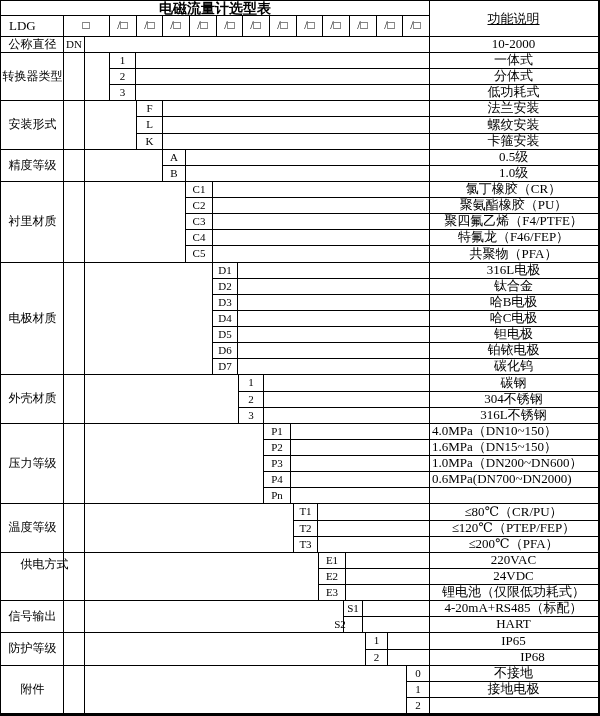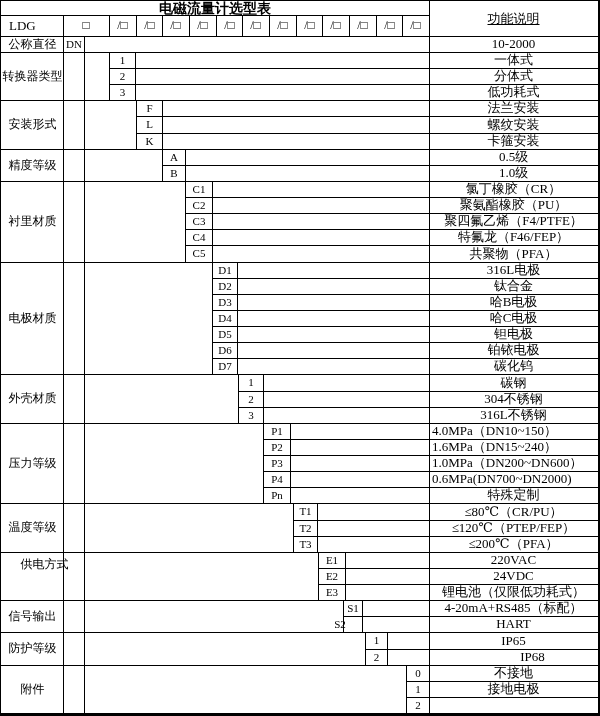--- a/index.html
+++ b/index.html
@@ -149,30 +149,29 @@
     <div class="t code" style="left: 238px; top: 406px; width: 24px; height: 16px; line-height: 16px; text-align: center; padding-left: 0px;">3</div>
     <div class="t desc" style="left: 431px; top: 406px; width: 163px; height: 16px; line-height: 16px; text-align: center;">316L不锈钢</div>
     <div class="ln" style="left: 0px; top: 422px; width: 597px; height: 1px;"></div>
     <div class="t cat" style="left: 1px; top: 422px; width: 61px; height: 80px; line-height: 80px;">压力等级</div>
     <div class="ln" style="left: 262px; top: 422px; width: 1px; height: 80px;"></div>
     <div class="ln" style="left: 289px; top: 422px; width: 1px; height: 80px;"></div>
     <div class="t code" style="left: 263px; top: 422px; width: 26px; height: 16px; line-height: 16px; text-align: center; padding-left: 0px;">P1</div>
     <div class="t desc" style="left: 431px; top: 422px; width: 163px; height: 16px; line-height: 16px; text-align: left;">4.0MPa（DN10~150）</div>
     <div class="ln" style="left: 262px; top: 438px; width: 335px; height: 1px;"></div>
     <div class="t code" style="left: 263px; top: 438px; width: 26px; height: 16px; line-height: 16px; text-align: center; padding-left: 0px;">P2</div>
-    <div class="t desc" style="left: 431px; top: 438px; width: 163px; height: 16px; line-height: 16px; text-align: left;">1.6MPa（DN15~240）</div>
+    <div class="t desc" style="left: 431px; top: 438px; width: 163px; height: 16px; line-height: 16px; text-align: left;">1.6MPa（DN15~150）</div>
     <div class="ln" style="left: 262px; top: 454px; width: 335px; height: 1px;"></div>
     <div class="t code" style="left: 263px; top: 454px; width: 26px; height: 16px; line-height: 16px; text-align: center; padding-left: 0px;">P3</div>
     <div class="t desc" style="left: 431px; top: 454px; width: 163px; height: 16px; line-height: 16px; text-align: left;">1.0MPa（DN200~DN600）</div>
     <div class="ln" style="left: 262px; top: 470px; width: 335px; height: 1px;"></div>
     <div class="t code" style="left: 263px; top: 470px; width: 26px; height: 16px; line-height: 16px; text-align: center; padding-left: 0px;">P4</div>
     <div class="t desc" style="left: 431px; top: 470px; width: 163px; height: 16px; line-height: 16px; text-align: left;">0.6MPa(DN700~DN2000)</div>
     <div class="ln" style="left: 262px; top: 486px; width: 335px; height: 1px;"></div>
     <div class="t code" style="left: 263px; top: 486px; width: 26px; height: 16px; line-height: 16px; text-align: center; padding-left: 0px;">Pn</div>
-    <div class="t desc" style="left: 431px; top: 486px; width: 163px; height: 16px; line-height: 16px; text-align: center;">特殊定制</div>
     <div class="ln" style="left: 0px; top: 502px; width: 597px; height: 1px;"></div>
     <div class="t cat" style="left: 1px; top: 502px; width: 61px; height: 49px; line-height: 49px;">温度等级</div>
     <div class="ln" style="left: 292px; top: 502px; width: 1px; height: 49px;"></div>
     <div class="ln" style="left: 316px; top: 502px; width: 1px; height: 49px;"></div>
     <div class="t code" style="left: 293px; top: 502px; width: 23px; height: 17px; line-height: 17px; text-align: center; padding-left: 0px;">T1</div>
     <div class="t desc" style="left: 431px; top: 502px; width: 163px; height: 17px; line-height: 17px; text-align: center;">≤80℃（CR/PU）</div>
     <div class="ln" style="left: 292px; top: 519px; width: 305px; height: 1px;"></div>
     <div class="t code" style="left: 293px; top: 519px; width: 23px; height: 16px; line-height: 16px; text-align: center; padding-left: 0px;">T2</div>
     <div class="t desc" style="left: 431px; top: 519px; width: 163px; height: 16px; line-height: 16px; text-align: center;">≤120℃（PTEP/FEP）</div>
     <div class="ln" style="left: 292px; top: 535px; width: 305px; height: 1px;"></div>

